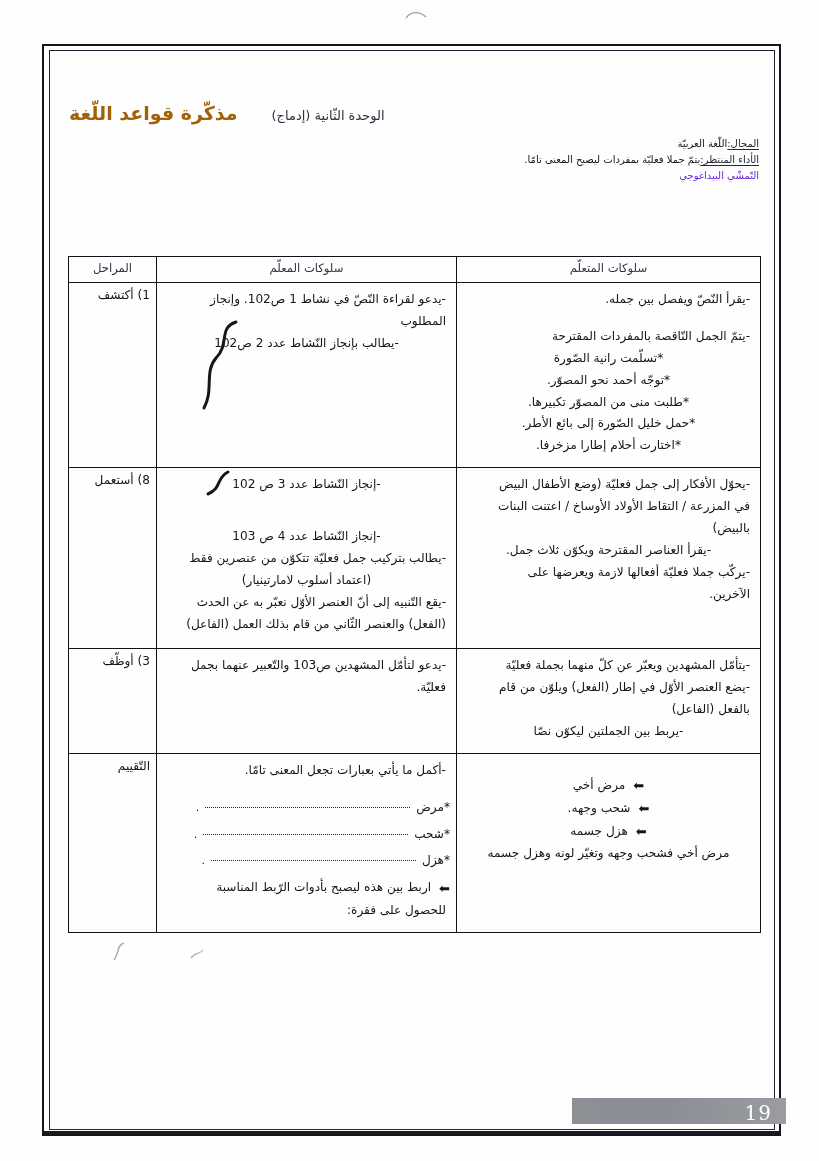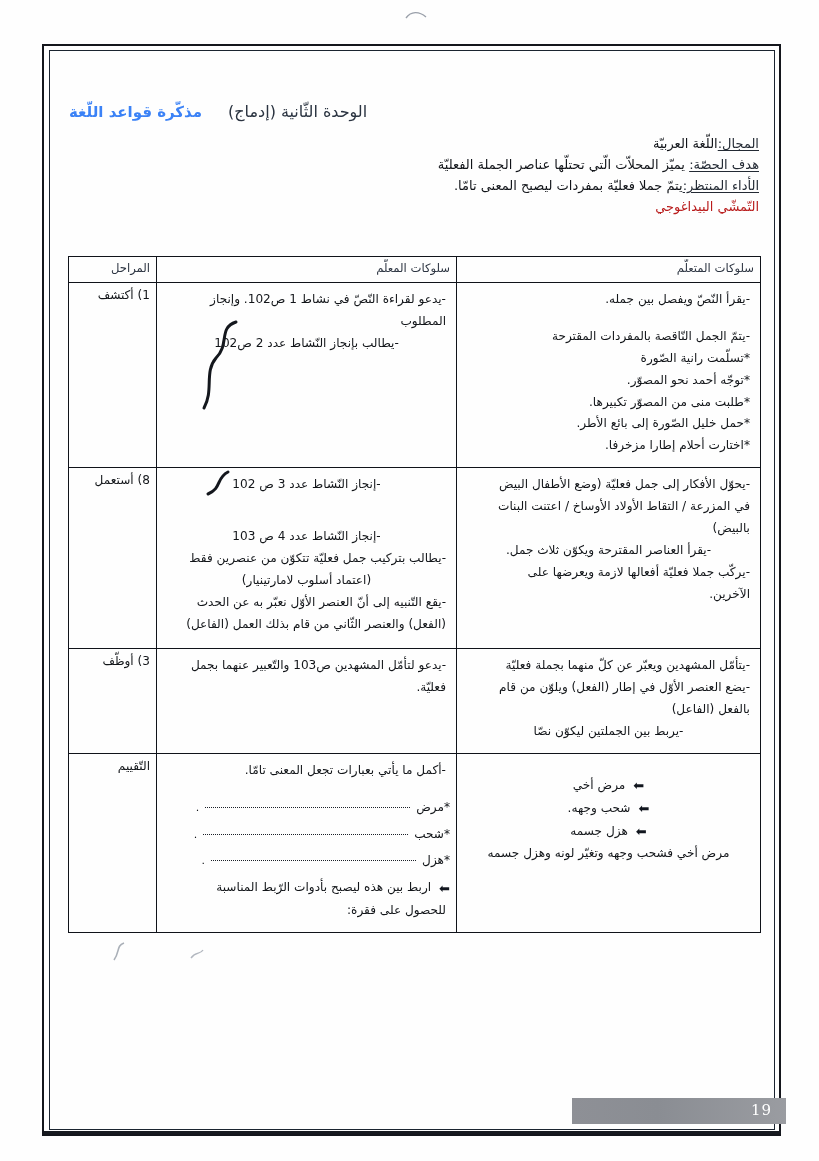--- a/index.html
+++ b/index.html
@@ -58,52 +58,53 @@
   }
   .title-row {
     display: flex;
     flex-direction: row-reverse;
     align-items: baseline;
     justify-content: flex-start;
     gap: 26px;
   }
   .doc-title {
     font-family: "DejaVu Sans", sans-serif;
-    font-size: 15px;
+    font-size: 19px;
     font-weight: 700;
     letter-spacing: 2px;
-    color: #3b82f6;
+    color: #a16207;
     white-space: nowrap;
   }
   .unit-label {
-    font-size: 16px;
+    font-size: 13px;
     color: #2a3340;
     white-space: nowrap;
     margin-right: 80px;
+    margin-left: 8px;
   }
 
   .meta {
     margin-top: 12px;
-    font-size: 13px;
+    font-size: 10px;
     line-height: 1.62;
     color: #171a20;
   }
   .meta-line {
     display: block;
     text-align: right;
     white-space: nowrap;
   }
   .meta-key {
     text-decoration: underline;
     text-underline-offset: 2px;
     color: #232a34;
   }
   .meta-key.spaced { letter-spacing: 1.2px; }
   .meta-val { color: #101318; }
-  .meta-line.faint { color: #b91c1c; }
+  .meta-line.faint { color: #6d28d9; }
 
   
   .tbl-wrap {
     position: absolute;
     right: 8px;
     top: 200px;
     width: 692px;
   }
   table.plan {
     width: 100%;
@@ -118,21 +119,21 @@
     font-size: 12.1px;
     line-height: 1.48;
     color: #121519;
     text-align: right;
   }
   table.plan th {
     font-weight: 400;
     font-size: 11.6px;
     color: #2d3542;
     padding: 3px 6px 4px 6px;
-    text-align: right;
+    text-align: center;
     height: 18px;
   }
   col.c-stage  { width: 88px; }
   col.c-teach  { width: 300px; }
   col.c-learn  { width: 304px; }
 
   .stage-cell {
     text-align: center;
     font-size: 11.6px;
     color: #2b323d;
@@ -140,21 +141,21 @@
     margin-top: 30px;
   }
   .row-discover  td { height: 152px; }
   .row-use       td { height: 168px; }
   .row-employ    td { height: 88px; }
   .row-assess    td { height: 150px; }
 
   .ln { display: block; }
   .ln.blank { height: 11px; }
   .ln.center { text-align: center; }
-  .ln.starred { text-align: right; }
+  .ln.starred { text-align: center; }
 
   .teach-list .ln, .learn-list .ln { margin: 4px; }
 
   
   .blank-item {
     display: flex;
     flex-direction: row;
     align-items: baseline;
     justify-content: flex-start;
     gap: 6px;
@@ -202,21 +203,21 @@
     top: 1098px;
     width: 214px;
     height: 26px;
     background: linear-gradient(90deg, #8e9096 0%, #8a8d93 40%, #9a9ca1 100%);
   }
   .page-num {
     position: absolute;
     right: 14px;
     top: 3px;
     color: #ffffff;
-    font-size: 15px;
+    font-size: 20px;
     font-family: "DejaVu Serif", serif;
     letter-spacing: 1px;
   }
 
   .tail-rule {
     position: absolute;
     left: 44px;
     top: 1131px;
     width: 737px;
     height: 3px;
@@ -244,24 +245,20 @@
         <div class="unit-label">الوحدة الثّانية (إدماج)</div>
       </div>
 
       <div class="meta">
 
         <span class="meta-line">
           <span class="meta-key">المجال:</span><span class="meta-val">اللّغة العربيّة</span>
         </span>
 
 
-        <span class="meta-line">
-          <span class="meta-key spaced">هدف الحصّة:</span>
-          <span class="meta-val">يميّز المحلاّت الّتي تحتلّها عناصر الجملة الفعليّة</span>
-        </span>
 
         <span class="meta-line">
           <span class="meta-key spaced">الأداء المنتظر:</span><span class="meta-val">يتمّ جملا فعليّة بمفردات ليصبح المعنى تامّا.</span>
         </span>
 
         <span class="meta-line faint">التّمشّي البيداغوجي</span>
       </div>
     </div>
 
     <div class="tbl-wrap">

